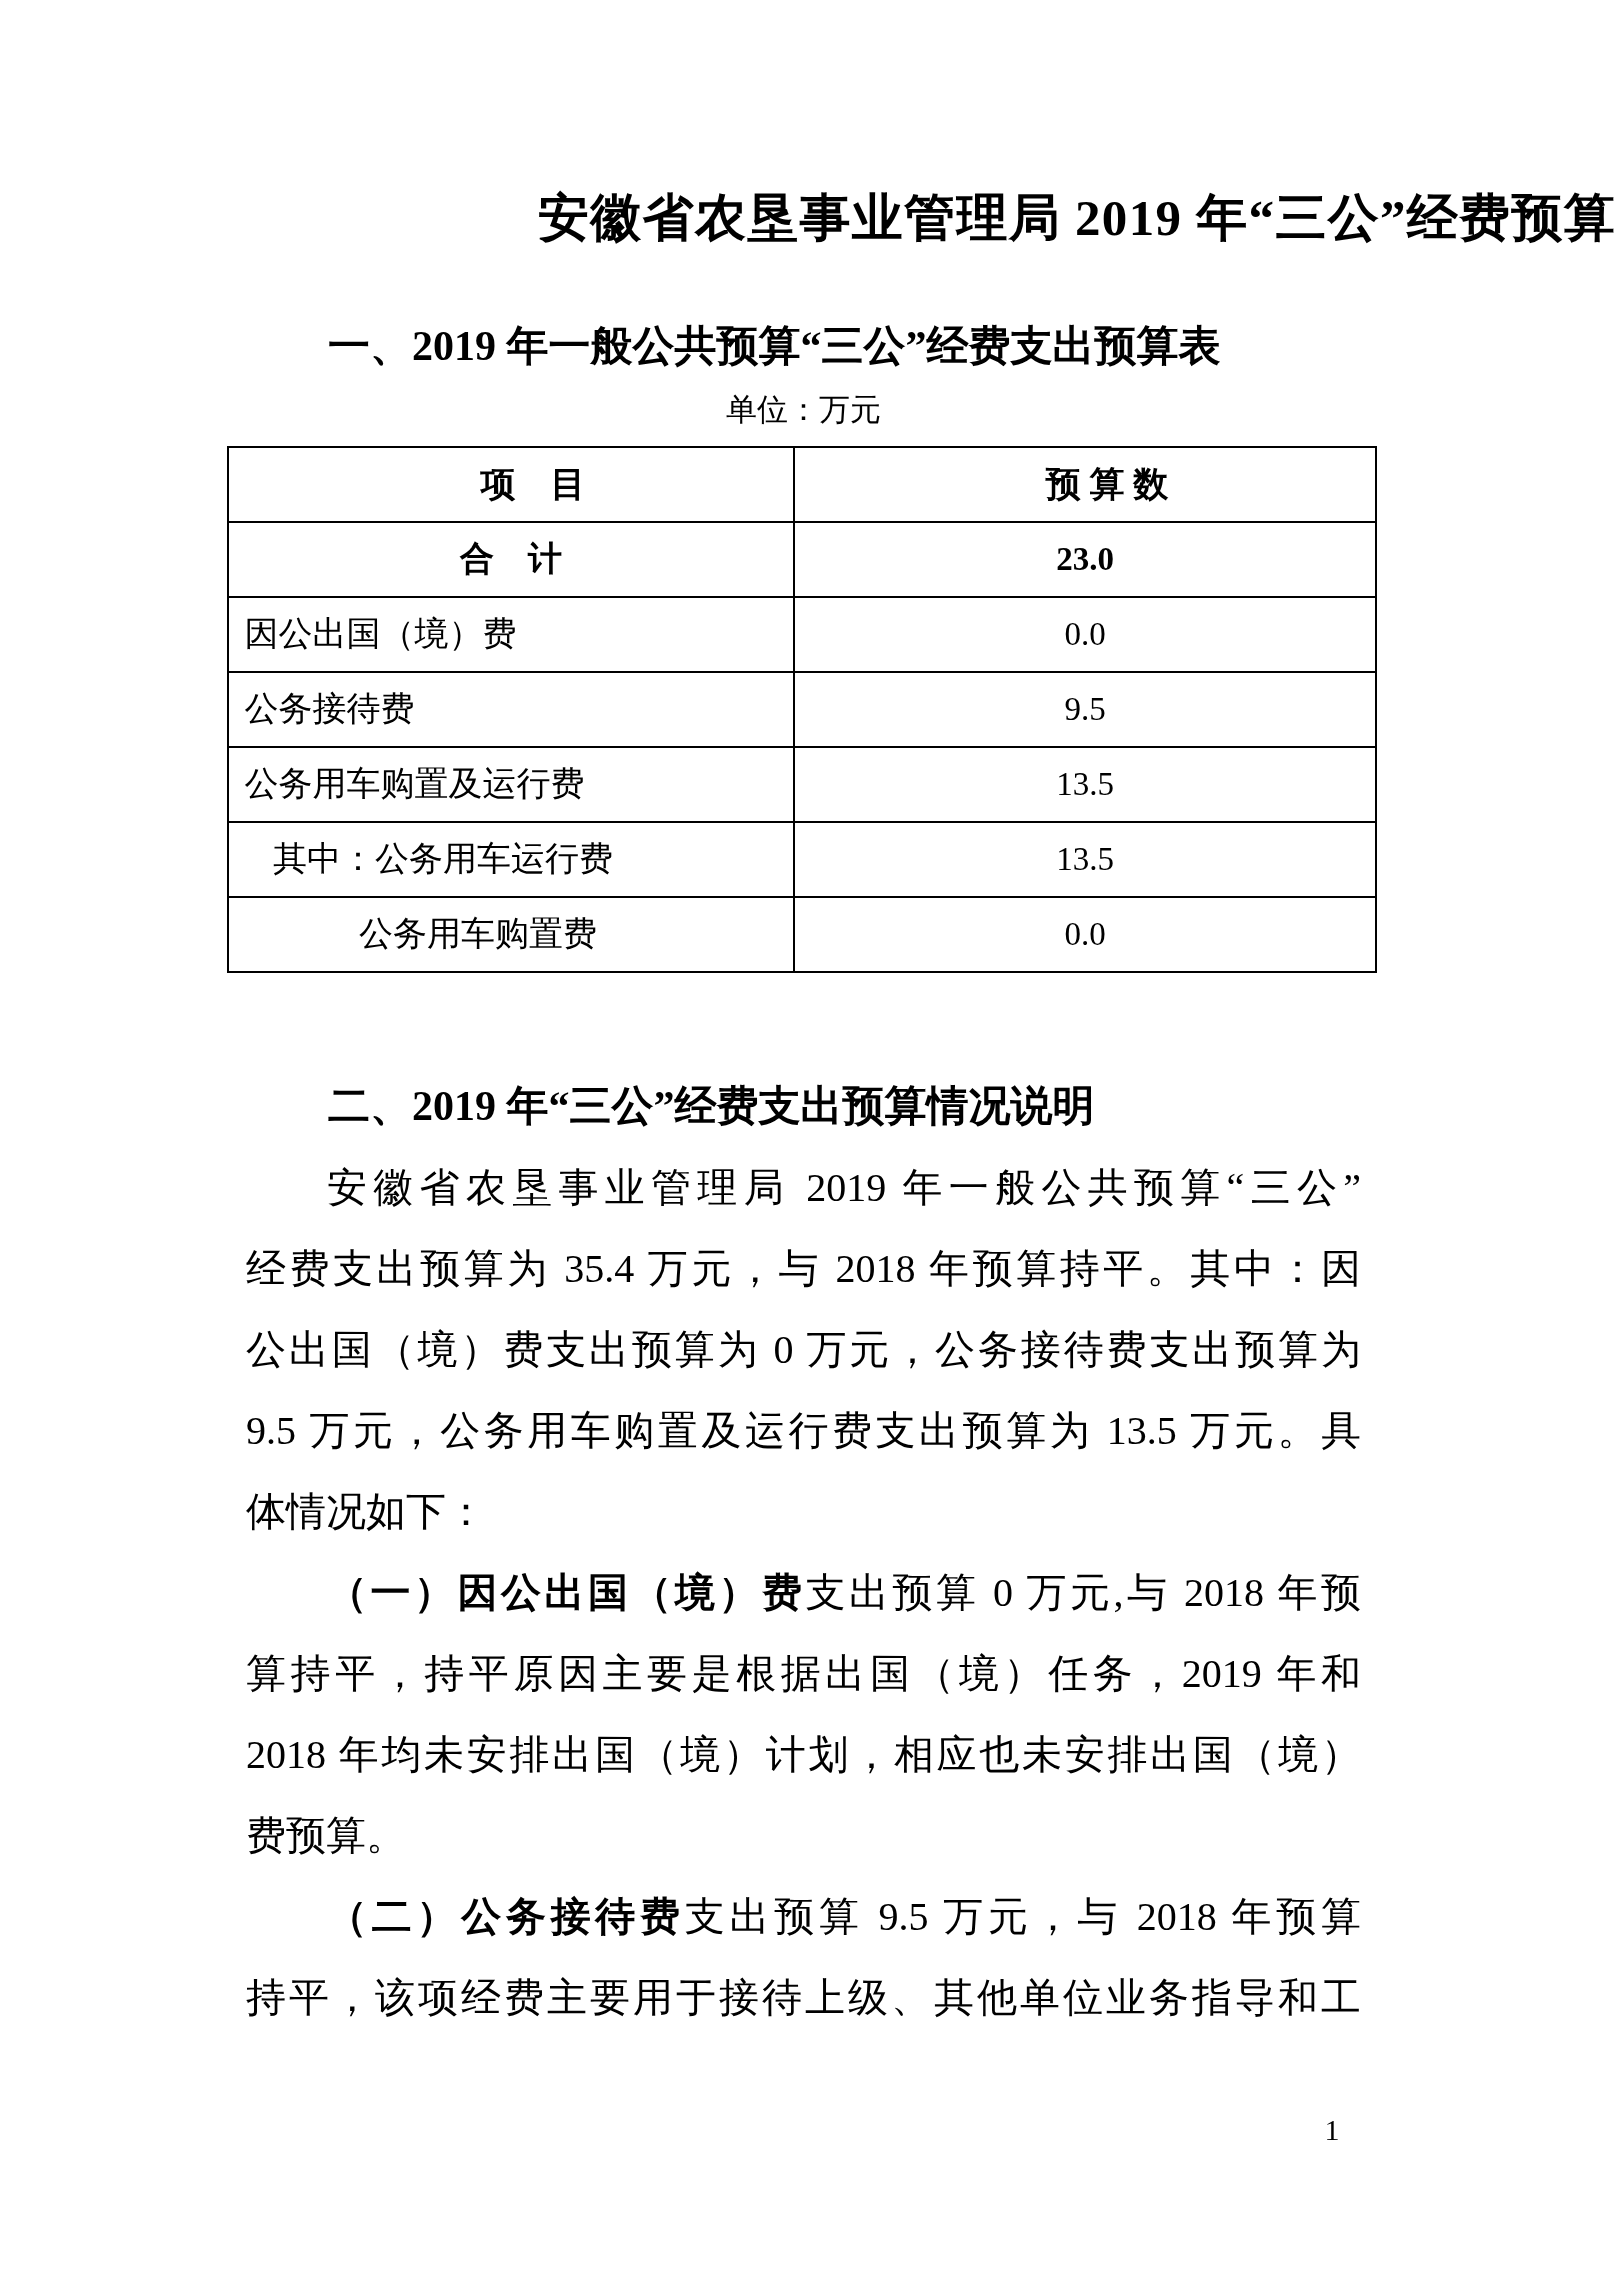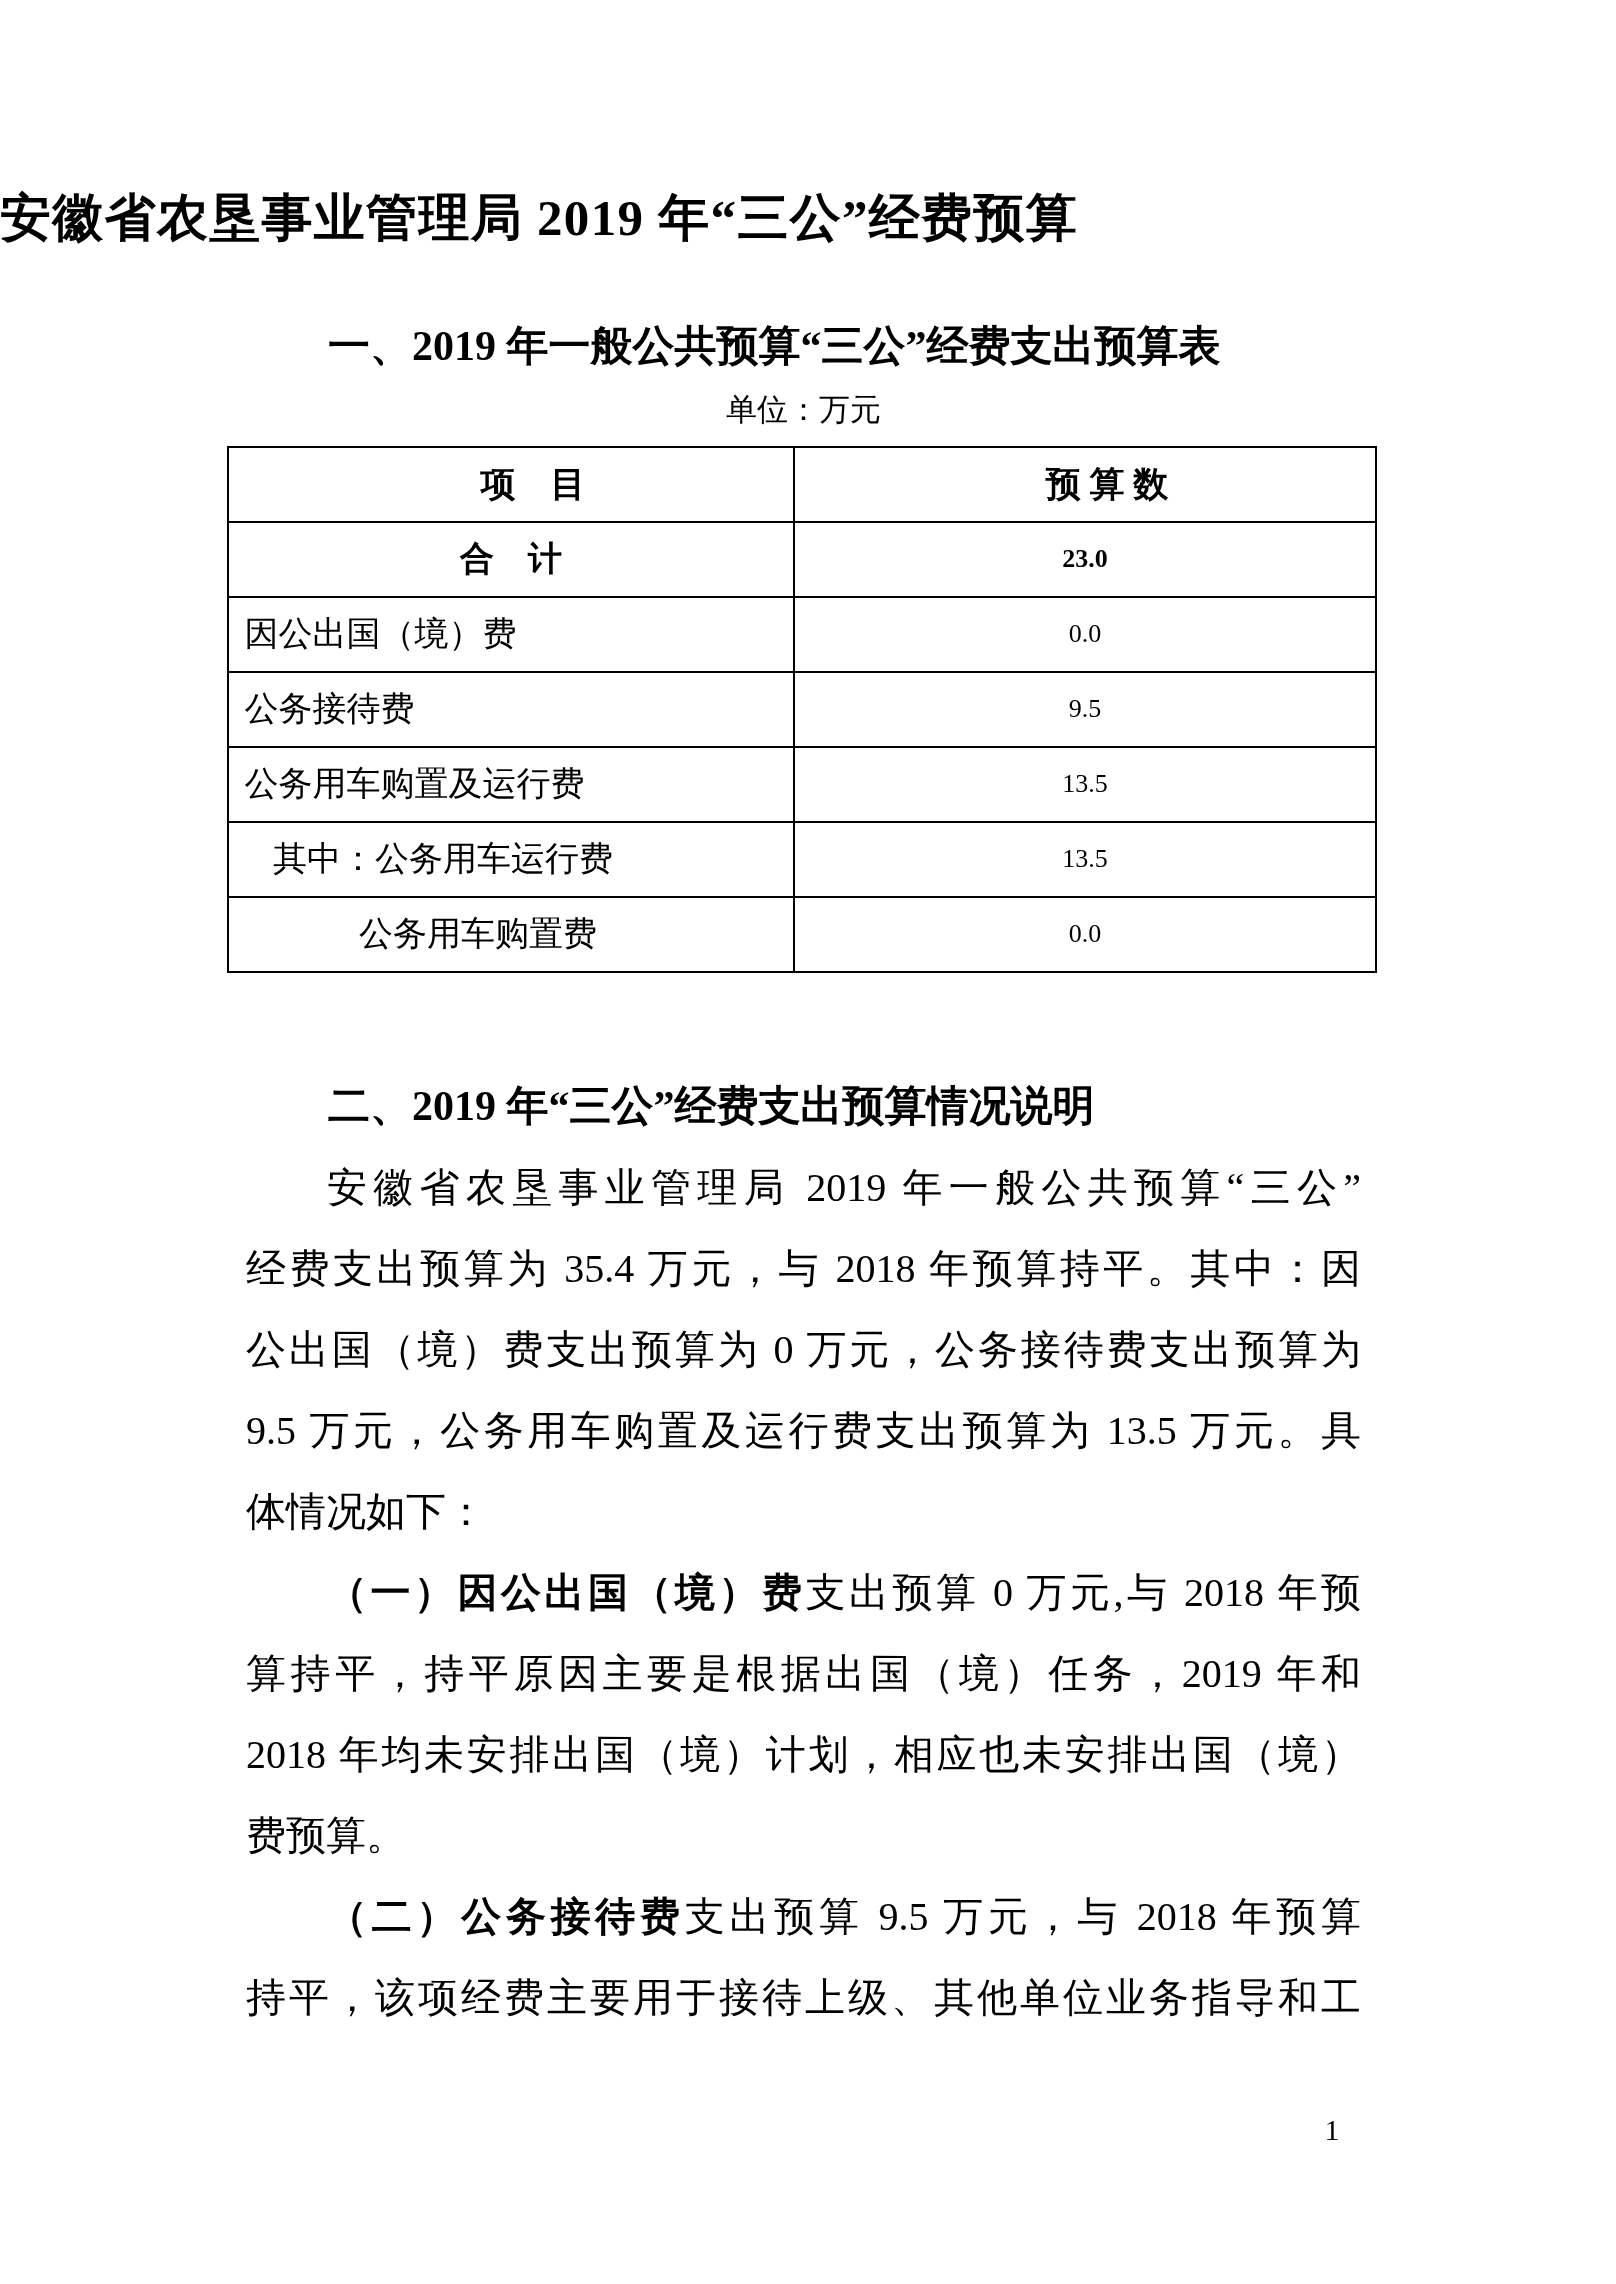--- a/index.html
+++ b/index.html
@@ -7,21 +7,21 @@
     position: relative;
     width: 1616px;
     height: 2284px;
     background: #ffffff;
     color: #000000;
     font-family: "Liberation Serif", "DejaVu Serif", serif;
     overflow: hidden;
   }
   .doc-title {
     padding-top: 184px;
-    text-align: left;
+    text-align: right;
     font-size: 51px;
     font-weight: bold;
     line-height: 68px;
     letter-spacing: 1.3px;
   }
   .sec1-heading {
     margin: 63px 255px 0 246px;
     text-indent: 82px;
     font-size: 42px;
     font-weight: bold;
@@ -49,21 +49,21 @@
   }
   .col-item { width: 566px; }
   .col-value { width: 582px; }
   .budget-table th {
     font-size: 35px;
     font-weight: bold;
     text-align: center;
     padding-left: 44px;
   }
   .item-cell { font-size: 34px; text-align: left; }
-  .value-cell { font-size: 26px; text-align: center; }
+  .value-cell { font-size: 33px; text-align: center; }
   .bold-row td { font-weight: bold; }
   .center-item { text-align: center !important; padding-left: 0 !important; }
   .ind0 { padding-left: 15.6px !important; }
   .ind1 { padding-left: 44px !important; }
   .ind2 { padding-left: 130px !important; }
   .sec2-heading {
     margin: 93px 255px 0 246px;
     text-indent: 82px;
     font-size: 42px;
     font-weight: bold;

